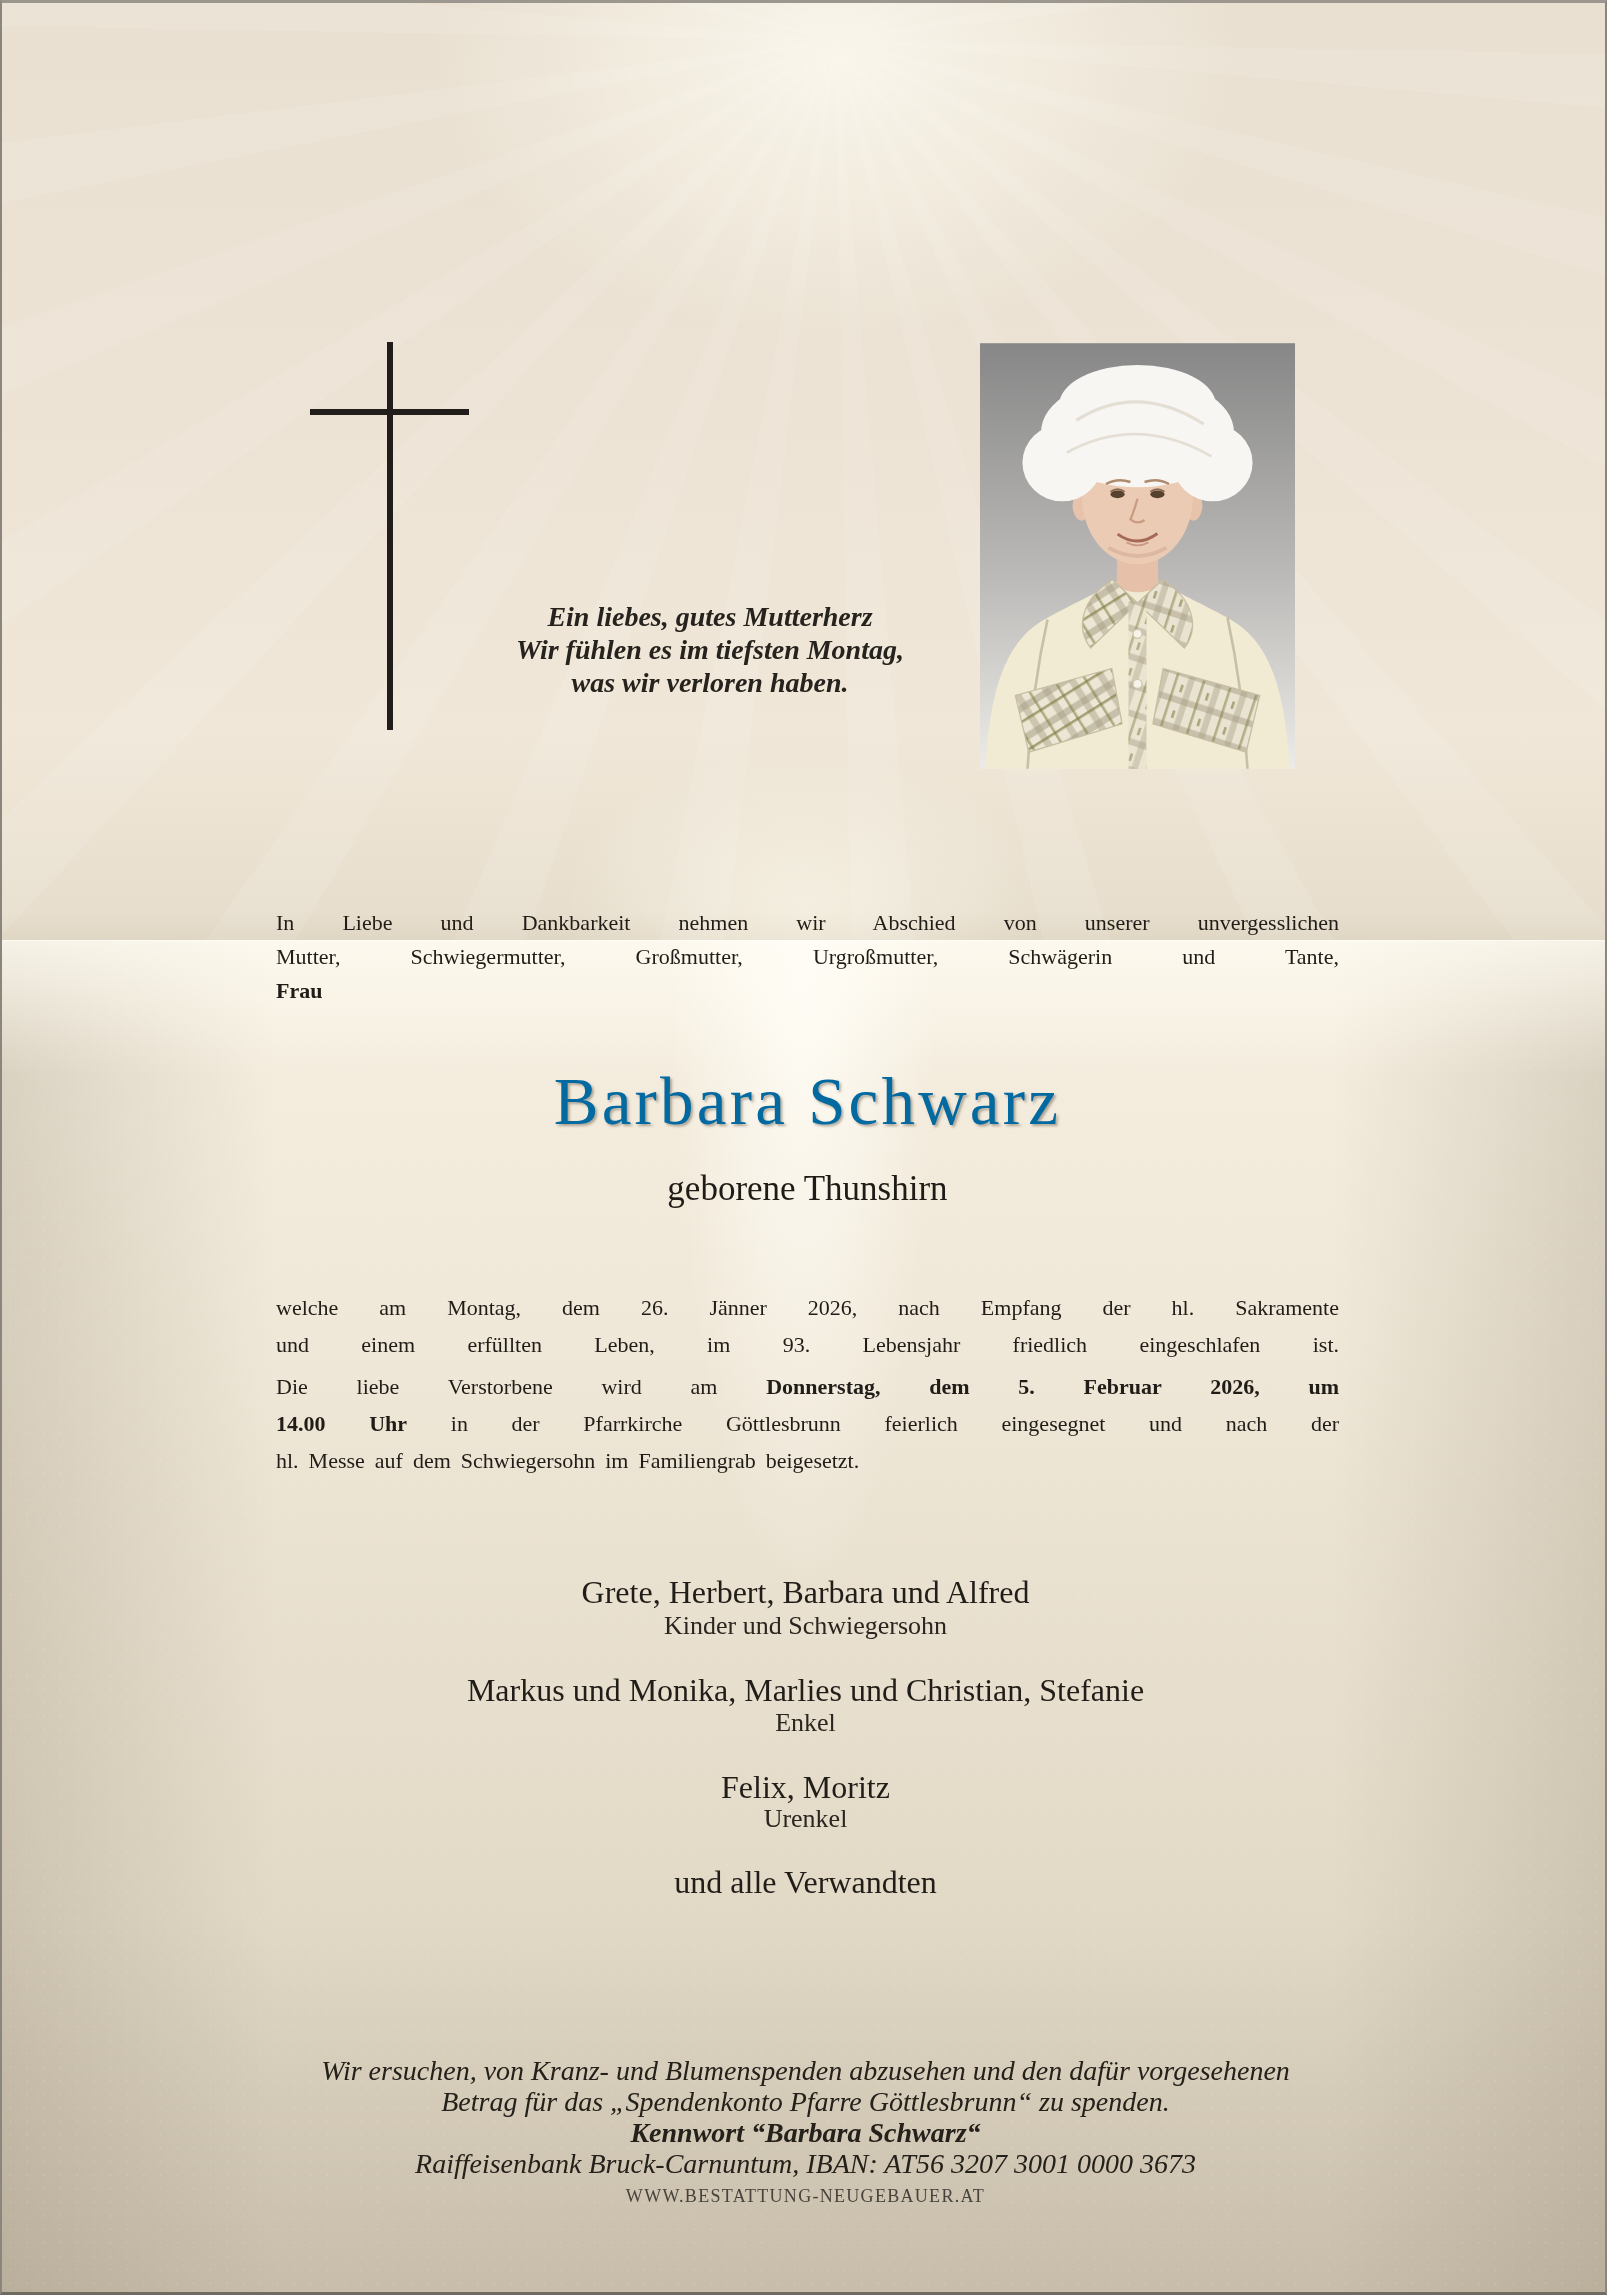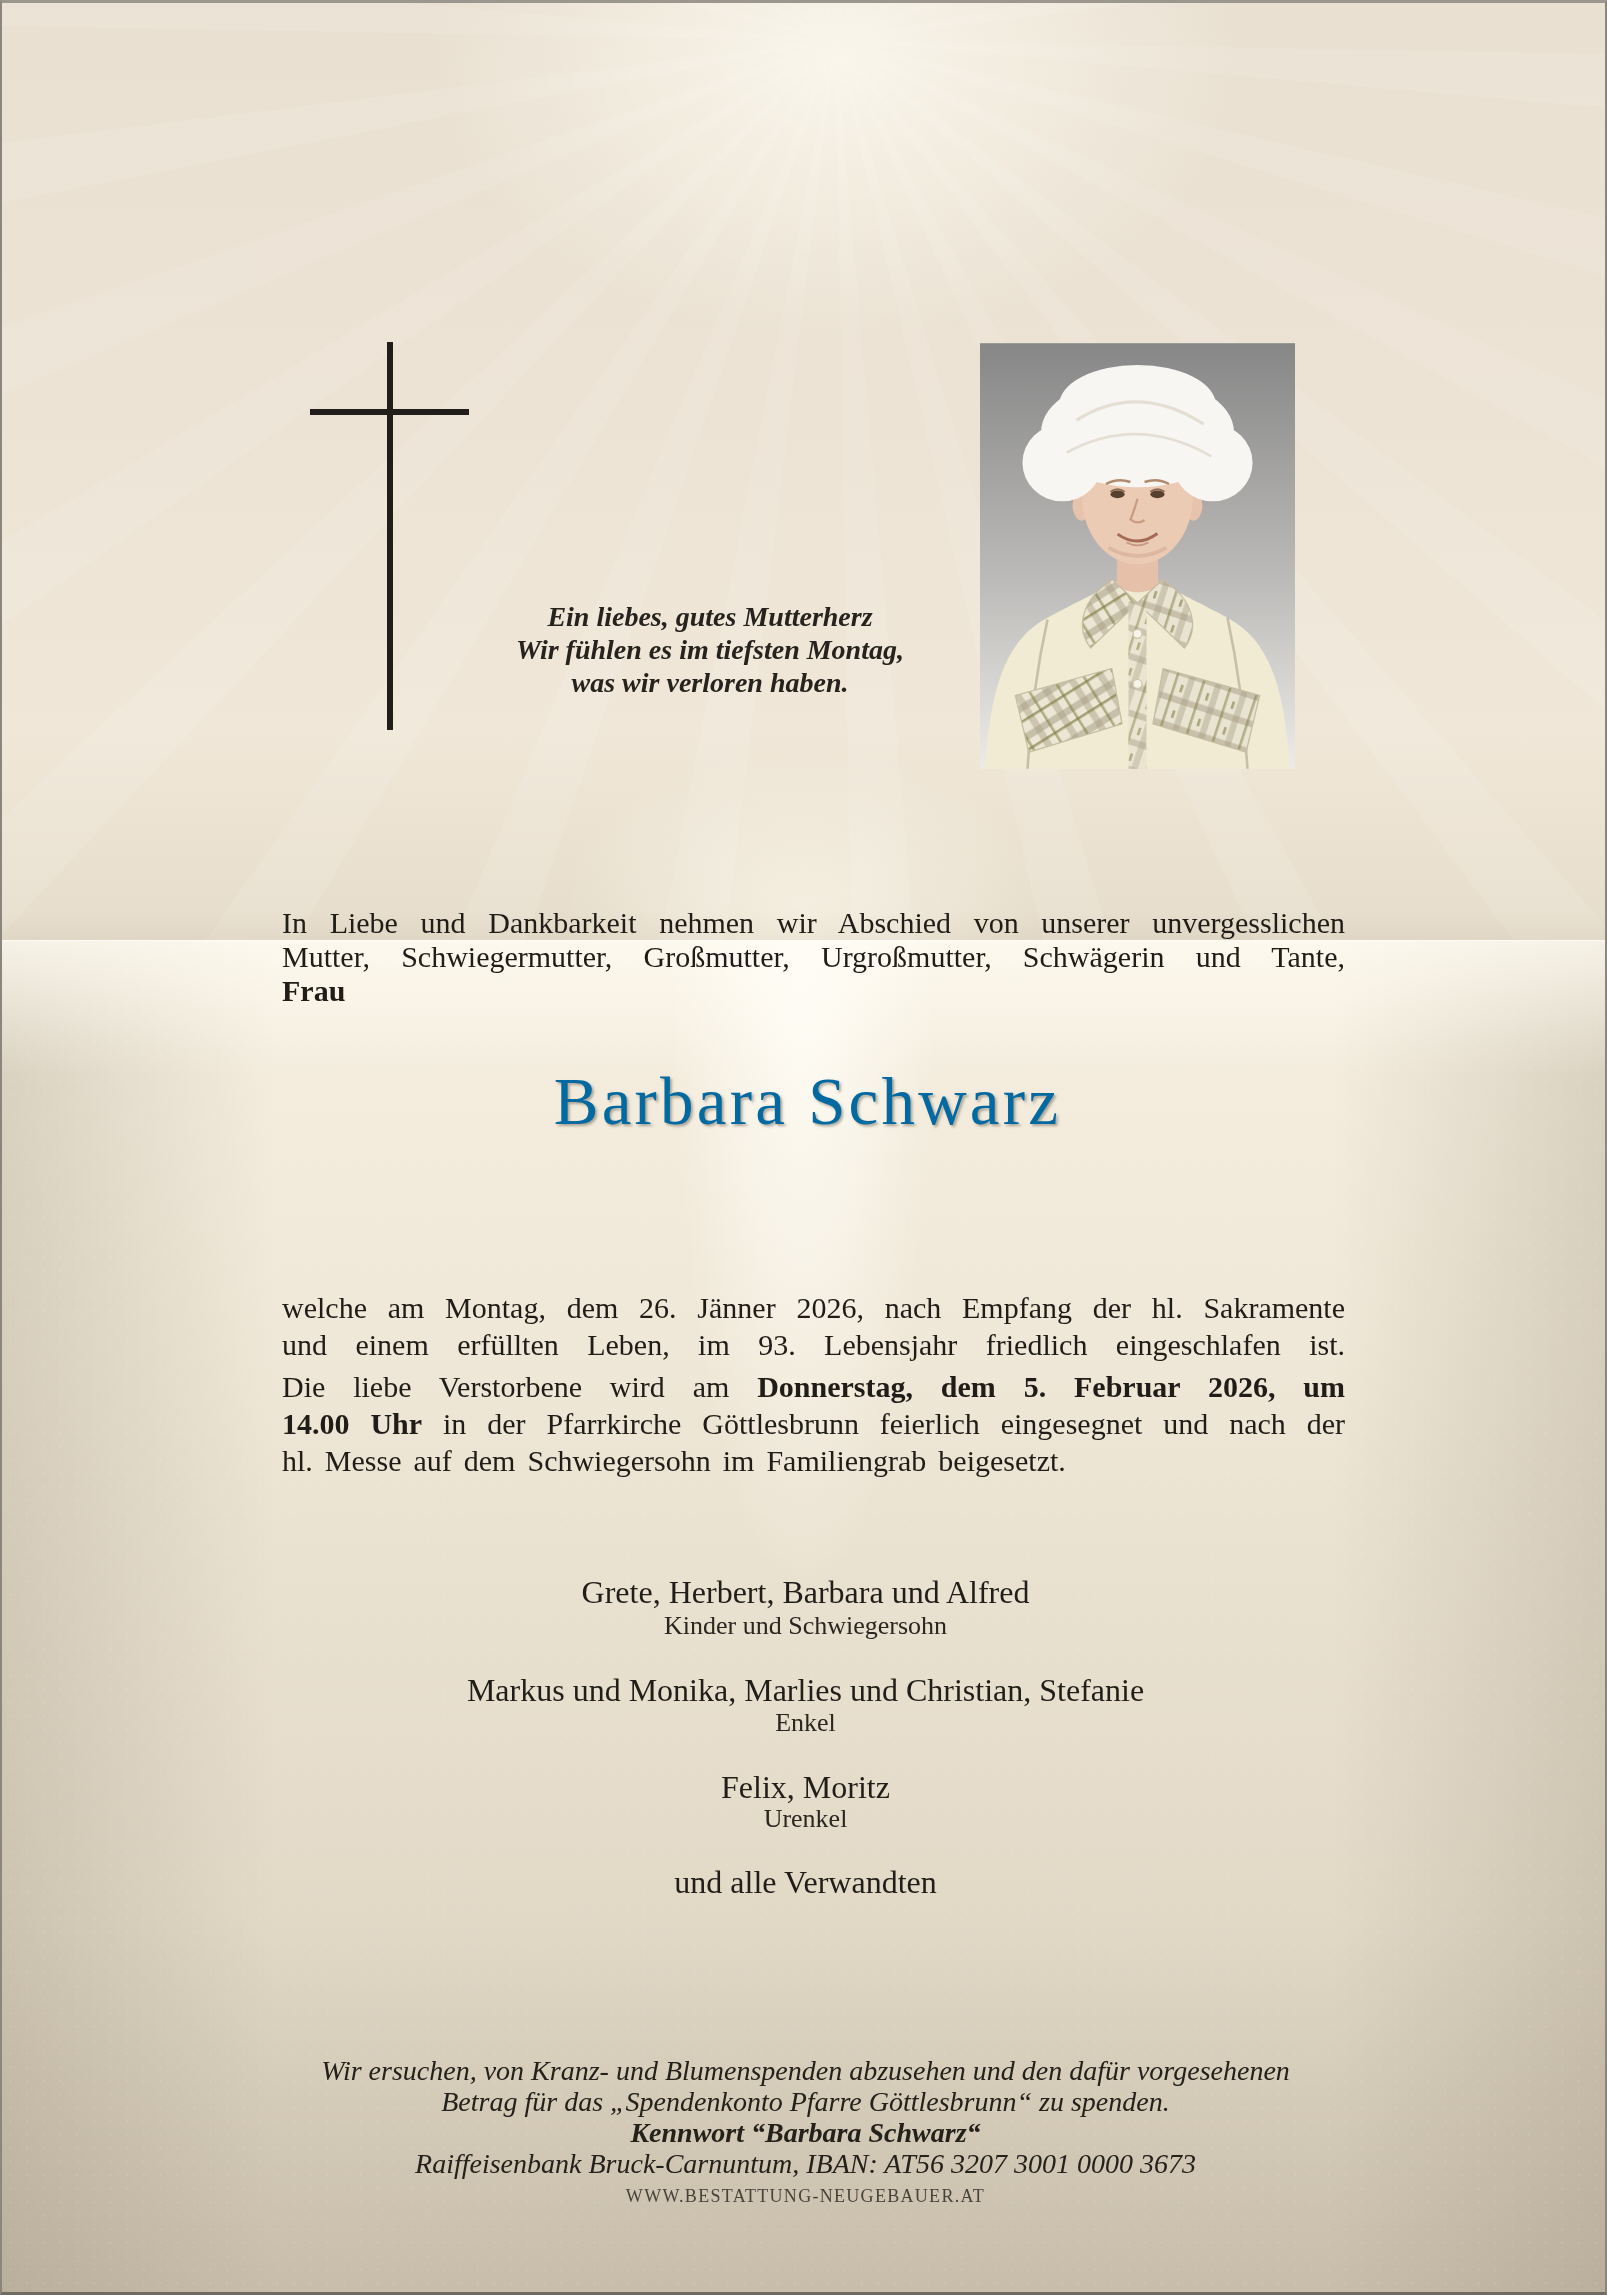--- a/index.html
+++ b/index.html
@@ -53,21 +53,21 @@
   .cross{position:absolute;left:0;top:0;}
   .cross .v{position:absolute;left:385px;top:339px;width:5.8px;height:388px;background:#201d1a;}
   .cross .h{position:absolute;left:308px;top:406px;width:159px;height:5.8px;background:#201d1a;}
   
   .photo{position:absolute;left:978px;top:340px;width:315px;height:426px;}
   
   .verse{
     position:absolute;left:386px;top:597px;width:644px;
     font-style:italic;font-size:28px;line-height:33px;text-align:center;color:#26221d;font-weight:bold;
   }
-  .para{position:absolute;left:280px;width:1063px;font-size:30px;color:#201c17;}
+  .para{position:absolute;left:274px;width:1063px;font-size:22px;color:#201c17;}
   .p-intro{top:903px;line-height:34px;}
   .p-passing{top:1258px;line-height:37px;margin-top:28px;}
   .p-funeral{top:1365px;line-height:37px;}
   .line{text-align:justify;text-align-last:justify;white-space:normal;}
   .line.left{text-align:left;text-align-last:left;font-weight:bold;}
   .line.spread{text-align:left;text-align-last:left;word-spacing:4.5px;}
   .name{
     position:absolute;left:274px;top:1063px;width:1063px;
     text-align:center;font-size:67px;line-height:1.05;letter-spacing:3.2px;
     color:#0369a1;text-shadow:1.9px 1.9px 2.6px rgba(115,104,88,.55);
@@ -190,20 +190,21 @@
     <div>was wir verloren haben.</div>
   </div>
 
   <div class="para p-intro">
     <div class="line">In Liebe und Dankbarkeit nehmen wir Abschied von unserer unvergesslichen</div>
     <div class="line">Mutter, Schwiegermutter, Großmutter, Urgroßmutter, Schwägerin und Tante,</div>
     <div class="line left">Frau</div>
   </div>
 
   <div class="name">Barbara Schwarz</div>
+  <div class="maiden">geborene Thunshirn</div>
 
   <div class="para p-passing">
     <div class="line">welche am Montag, dem 26. Jänner 2026, nach Empfang der hl. Sakramente</div>
     <div class="line">und einem erfüllten Leben, im 93. Lebensjahr friedlich eingeschlafen ist.</div>
   </div>
 
   <div class="para p-funeral">
     <div class="line"><span>Die liebe Verstorbene wird am</span> <span class="b">Donnerstag, dem 5. Februar 2026, um</span></div>
     <div class="line"><span class="b">14.00 Uhr</span> <span>in der Pfarrkirche Göttlesbrunn feierlich eingesegnet und nach der</span></div>
     <div class="line spread">hl. Messe auf dem Schwiegersohn im Familiengrab beigesetzt.</div>

